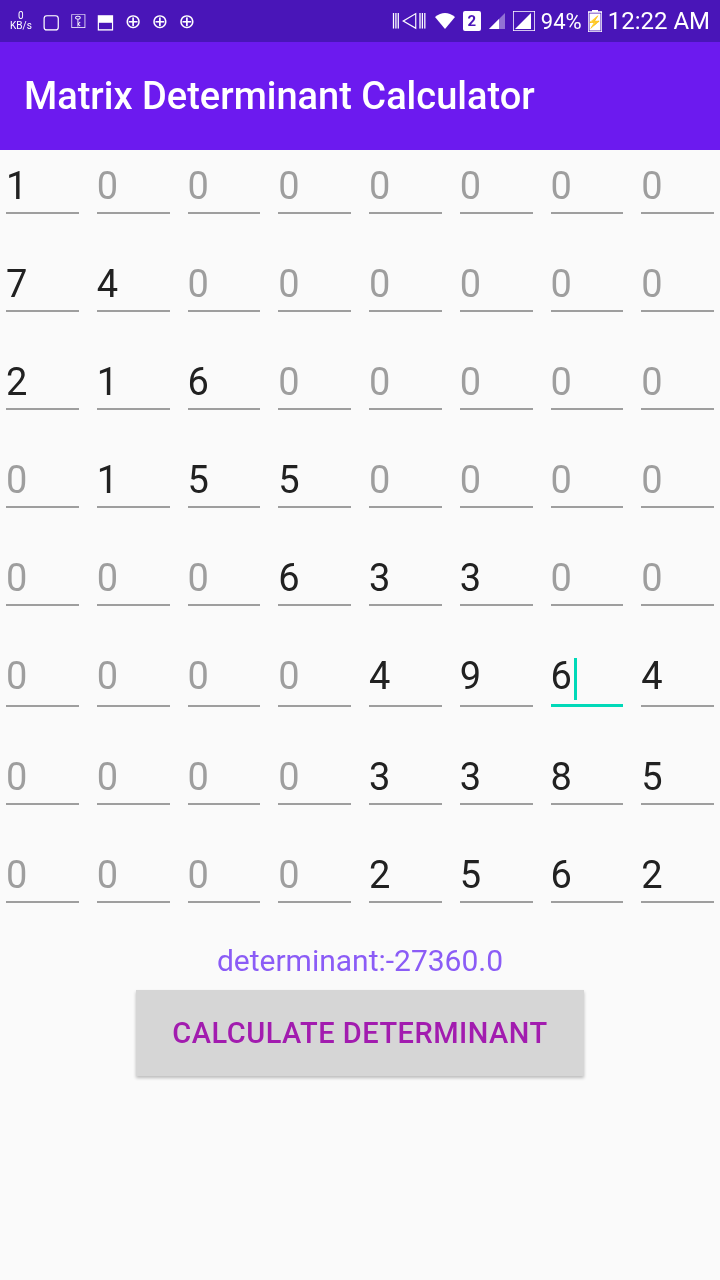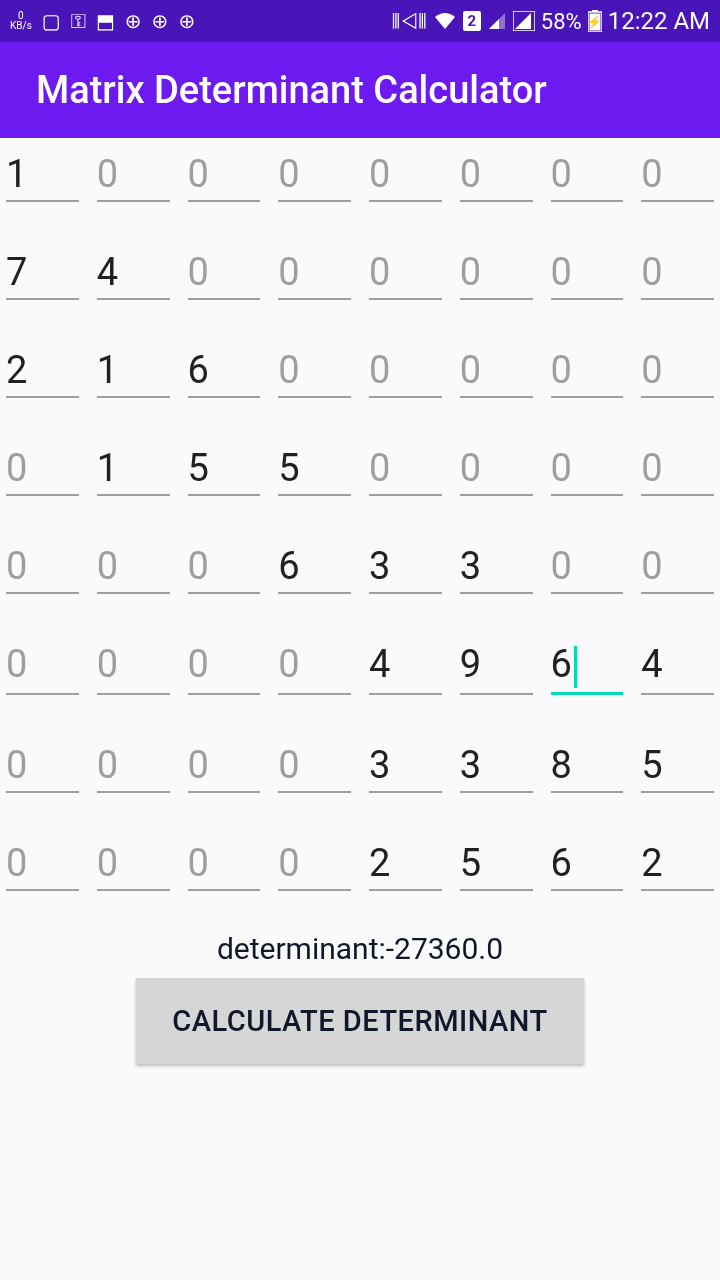--- a/index.html
+++ b/index.html
@@ -18,26 +18,26 @@
       justify-content: space-between;
       align-items: center;
       padding: 0 10px;
       font-size: 22px;
     }
     .status-left { display: flex; align-items: center; gap: 10px; }
     .status-right { display: flex; align-items: center; gap: 6px; }
     .status-icon { display: inline-flex; align-items: center; font-size: 20px; }
     .kbs { font-size: 10px; line-height: 1; text-align: center; }
     .app-bar {
-      height: 96px;
+      height: 108px;
       background: #6c1aef;
       color: white;
       display: flex;
       align-items: center;
-      padding: 0 36px;
+      padding: 0 24px;
       font-size: 38px;
       font-weight: 500;
     }
     .matrix-area {
       padding: 8px 6px;
     }
     .matrix-row {
       display: flex;
       gap: 18px;
       margin-bottom: 42px;
@@ -65,31 +65,31 @@
       background: #00d9b8;
       vertical-align: middle;
       margin-left: 2px;
     }
     .result-area {
       text-align: center;
       margin-top: -10px;
     }
     .result-text {
       font-size: 30px;
-      color: #0f172a;
+      color: #8b5cf6;
       margin-bottom: 12px;
     }
     .calc-btn {
       display: inline-block;
       background: #d6d6d6;
       border: none;
       padding: 26px 36px;
       font-size: 29px;
       font-weight: 500;
-      color: #0f172a;
+      color: #a21caf;
       letter-spacing: 0.5px;
       box-shadow: 0 2px 3px rgba(0,0,0,0.25);
       font-family: inherit;
     }
   </style>
 </head>
 <body>
 
 <div class="status-bar">
   <div class="status-left">
@@ -116,21 +116,21 @@
           <path d="M2 18 L18 18 L18 2 Z" fill="white" opacity="0.4"></path>
           <path d="M2 18 L12 18 L12 8 Z" fill="white"></path>
         </svg>
     </span>
     <span class="status-icon">
       <svg width="22" height="20" viewBox="0 0 22 20">
           <rect x="0" y="0" width="22" height="20" fill="none" stroke="white" stroke-width="1.5"></rect>
           <path d="M2 18 L18 18 L18 2 Z" fill="white"></path>
         </svg>
     </span>
-    <span>58%</span>
+    <span>94%</span>
     <span class="status-icon">
       <svg width="14" height="22" viewBox="0 0 14 22">
           <rect x="4" y="0" width="6" height="2" fill="white"></rect>
           <rect x="0" y="2" width="14" height="20" fill="none" stroke="white" stroke-width="1.5"></rect>
           <rect x="1.5" y="3.5" width="11" height="17" fill="white"></rect>
           <text x="7" y="16" text-anchor="middle" fill="#4915b8" font-size="12" font-weight="bold">⚡</text>
         </svg>
     </span>
     <span style="font-size:24px;">12:22 AM</span>
   </div>

